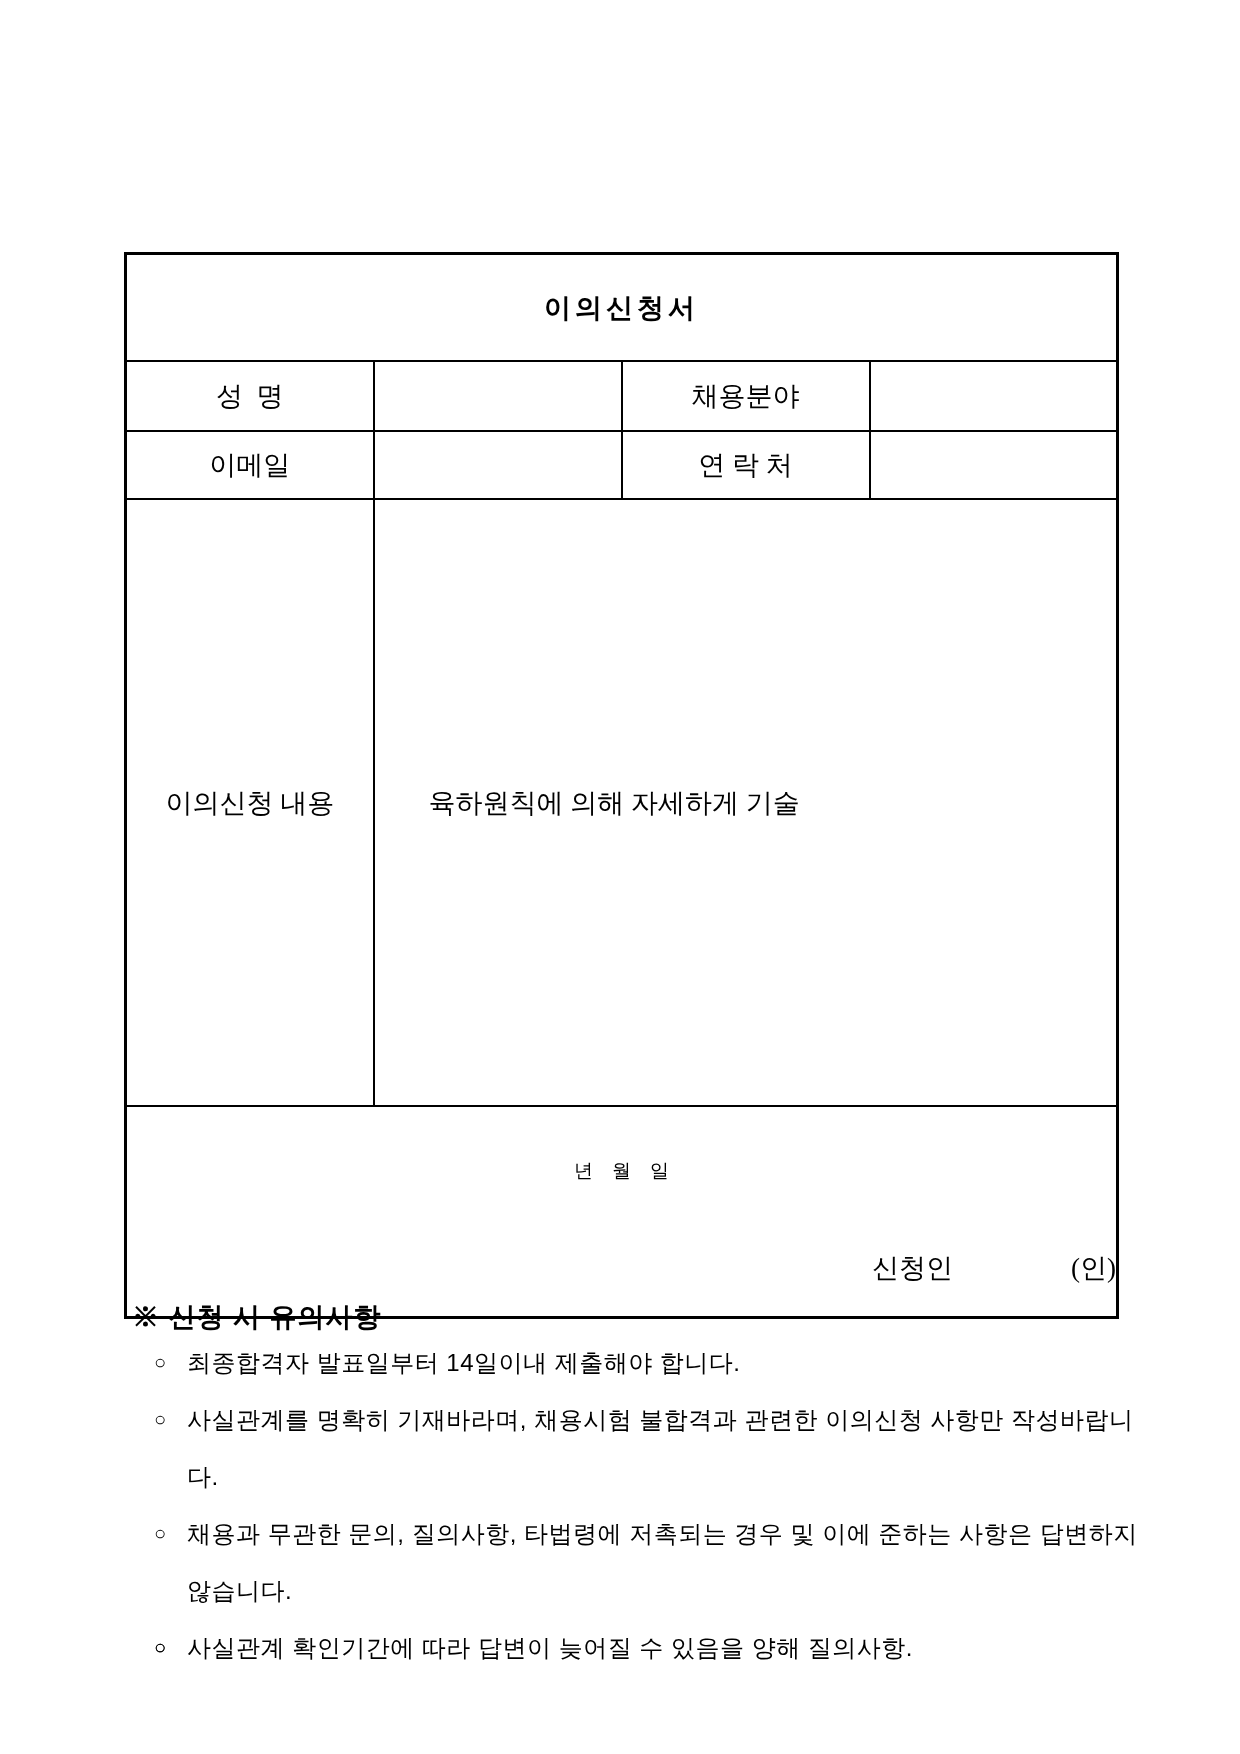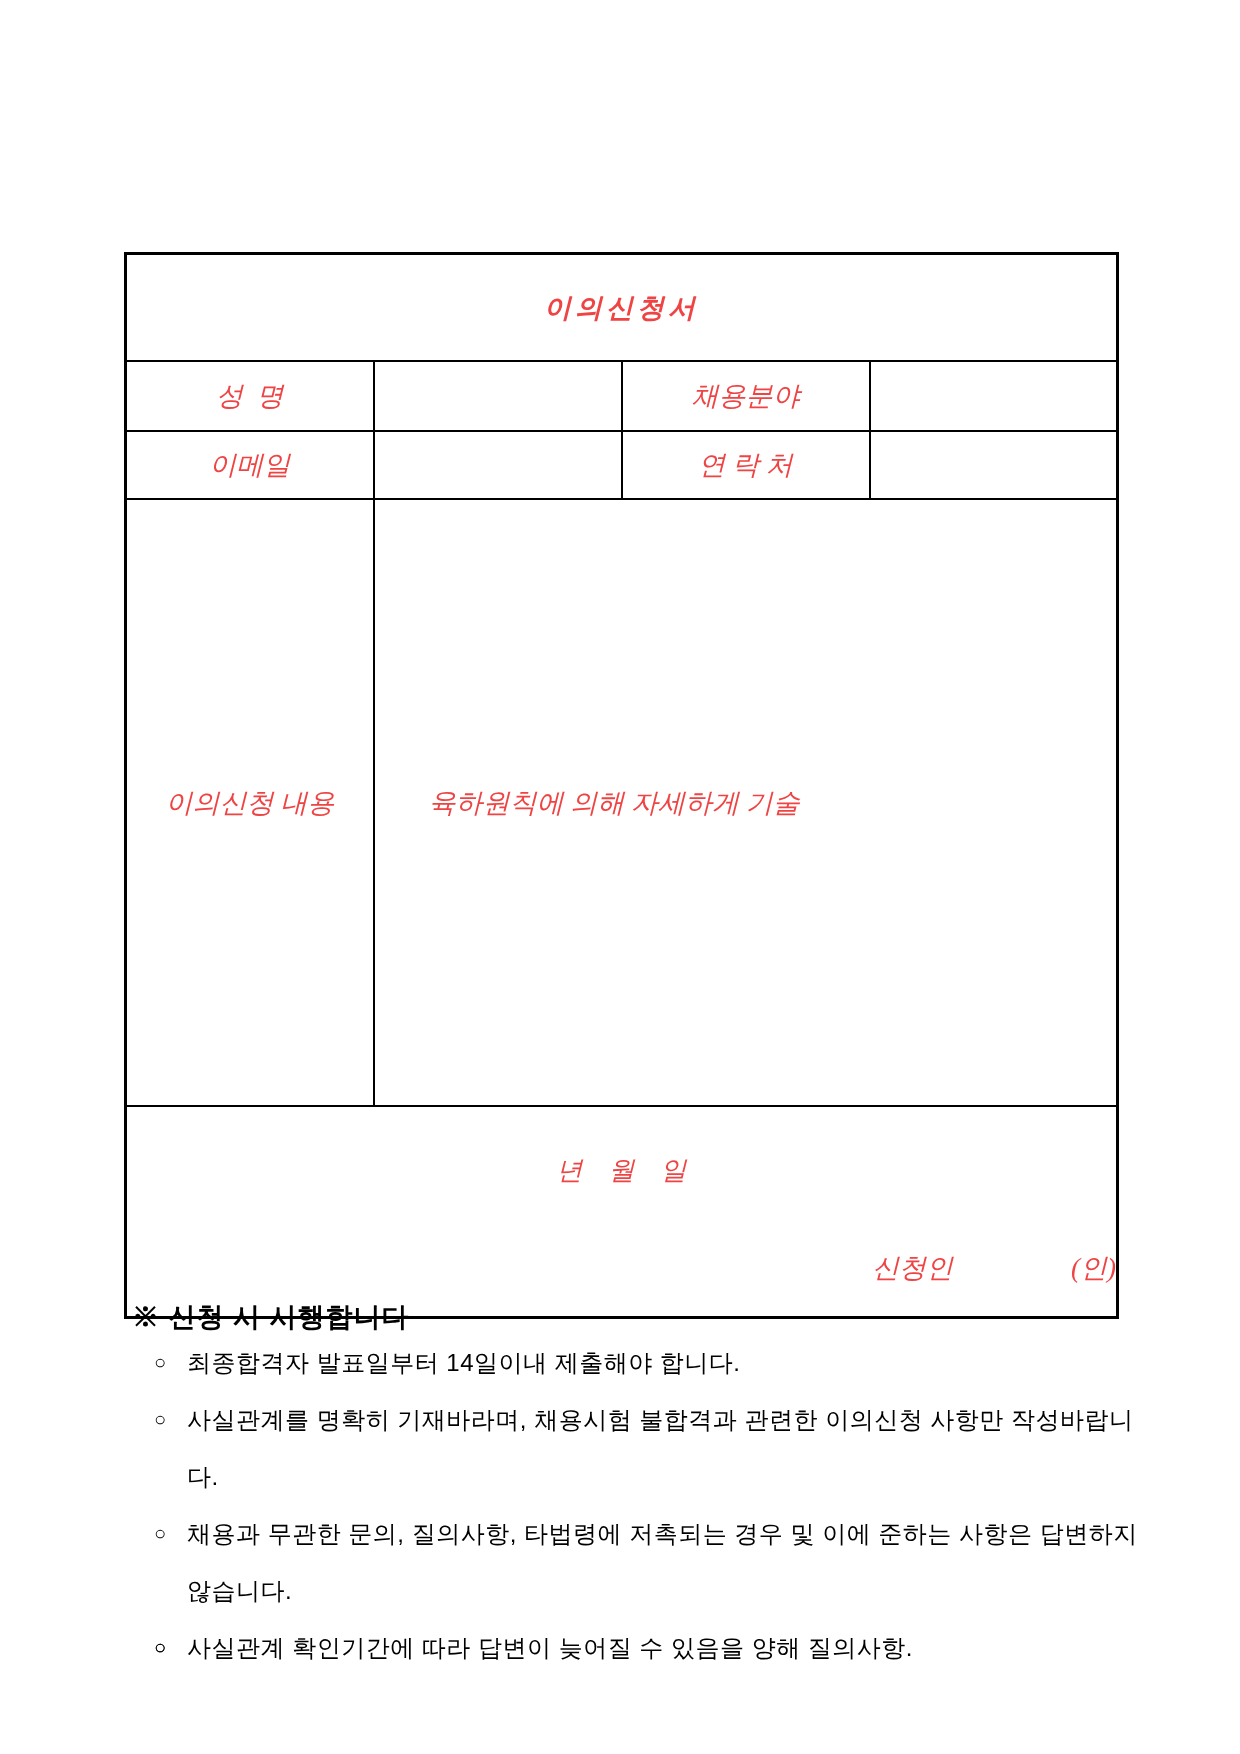--- a/index.html
+++ b/index.html
@@ -32,22 +32,21 @@
     top: 252px;
     width: 992px;
     border-collapse: collapse;
     table-layout: fixed;
     border: 3px solid #000;
   }
   table.form td {
     border: 2px solid #000;
     padding: 0;
     font-size: 27px;
-    color: #ef4444;
-    font-style: italic;
+    color: #000000;
   }
   td.title-cell {
     height: 105px;
     text-align: center;
     vertical-align: middle;
     font-size: 30px;
     font-weight: bold;
     letter-spacing: 4px;
   }
   td.label-cell {
@@ -63,21 +62,21 @@
     text-align: left;
     padding-left: 22px;
     white-space: pre;
     border-radius: 21px;
   }
   tr.row-sign td { height: 191px; }
   td.sign-cell { vertical-align: top; }
   .date-line {
     margin-top: 48px;
     text-align: center;
-    font-size: 26px;
+    font-size: 19px;
     line-height: 32px;
     white-space: pre;
   }
   .signer-line {
     margin-top: 33px;
     padding-left: 548px;
     font-size: 27px;
     line-height: 32px;
     white-space: pre;
     text-align: right;
@@ -160,21 +159,21 @@
         <div class="date-line">년    월    일</div>
         <div class="signer-line">
           <span>신청인</span><span class="seal">(인)</span>
         </div>
       </td>
     </tr>
   </tbody>
     </table>
 
   <div class="notes">
-    <div class="notes-heading">※ 신청 시 시행합니다</div>
+    <div class="notes-heading">※ 신청 시 유의사항</div>
     <ul class="notes-list">
       <li>
         <span class="bullet-marker">○</span>
         <span class="bullet-text">최종합격자 발표일부터 14일이내 제출해야 합니다.</span>
       </li>
       <li>
         <span class="bullet-marker">○</span>
         <span class="bullet-text">사실관계를 명확히 기재바라며, 채용시험 불합격과 관련한 이의신청 사항만 작성바랍니다.</span>
       </li>
       <li>

